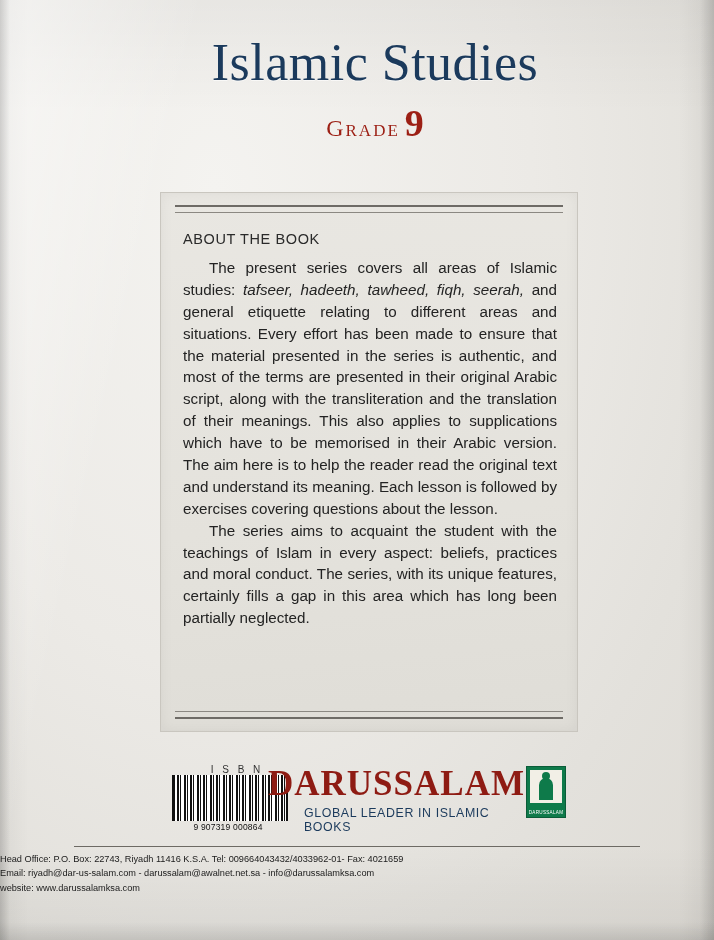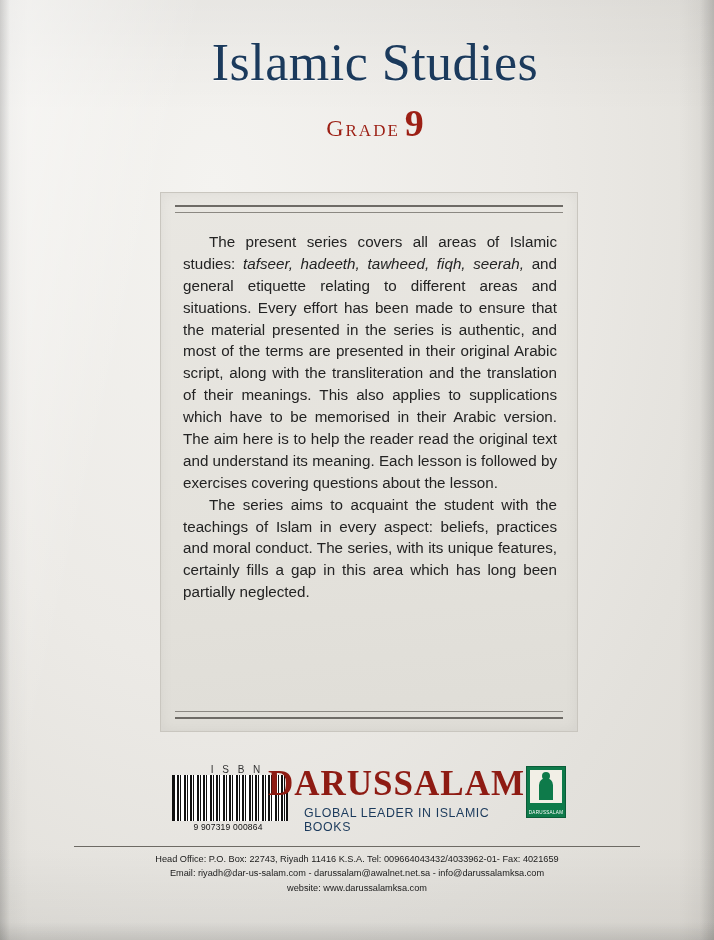--- a/index.html
+++ b/index.html
@@ -229,21 +229,20 @@
     font-size: 4.6px;
     color: #fff;
     letter-spacing: 0.3px;
     font-family: "Liberation Sans", sans-serif;
   }
   .footer {
     position: absolute;
     left: 0;
     top: 846px;
     width: 714px;
-    text-align: center;
   }
   .footer-rule {
     width: 566px;
     margin: 0 auto 5px auto;
     border-top: 1px solid #6d6a64;
   }
   .footer-line {
     font-size: 9.2px;
     color: #1a1a1a;
     line-height: 1.55;
@@ -291,20 +290,21 @@
     <div class="grade-line">
       <span class="grade-word">Grade</span>
       <span class="grade-num">9</span>
     </div>
   </div>
 
   <div class="about-box">
     <div class="rule-top"></div>
     <div class="rule-bottom"></div>
     <div class="about-inner">
+      <div class="about-heading">ABOUT THE BOOK</div>
       <p class="about-p"><span>The present series covers all areas of Islamic studies: </span><em>tafseer, hadeeth, tawheed, fiqh, seerah,</em><span> and general etiquette relating to different areas and situations. Every effort has been made to ensure that the material presented in the series is authentic, and most of the terms are presented in their original Arabic script, along with the transliteration and the translation of their meanings. This also applies to supplications which have to be memorised in their Arabic version. The aim here is to help the reader read the original text and understand its meaning. Each lesson is followed by exercises covering questions about the lesson.</span></p>
       <p class="about-p">The series aims to acquaint the student with the teachings of Islam in every aspect: beliefs, practices and moral conduct. The series, with its unique features, certainly fills a gap in this area which has long been partially neglected.</p>
     </div>
   </div>
 
   <div class="brand-row">
     <div class="barcode-wrap">
       <div class="isbn-label">I S B N</div>
       <div class="barcode"></div>
       <div class="isbn-num">9 907319 000864</div>

